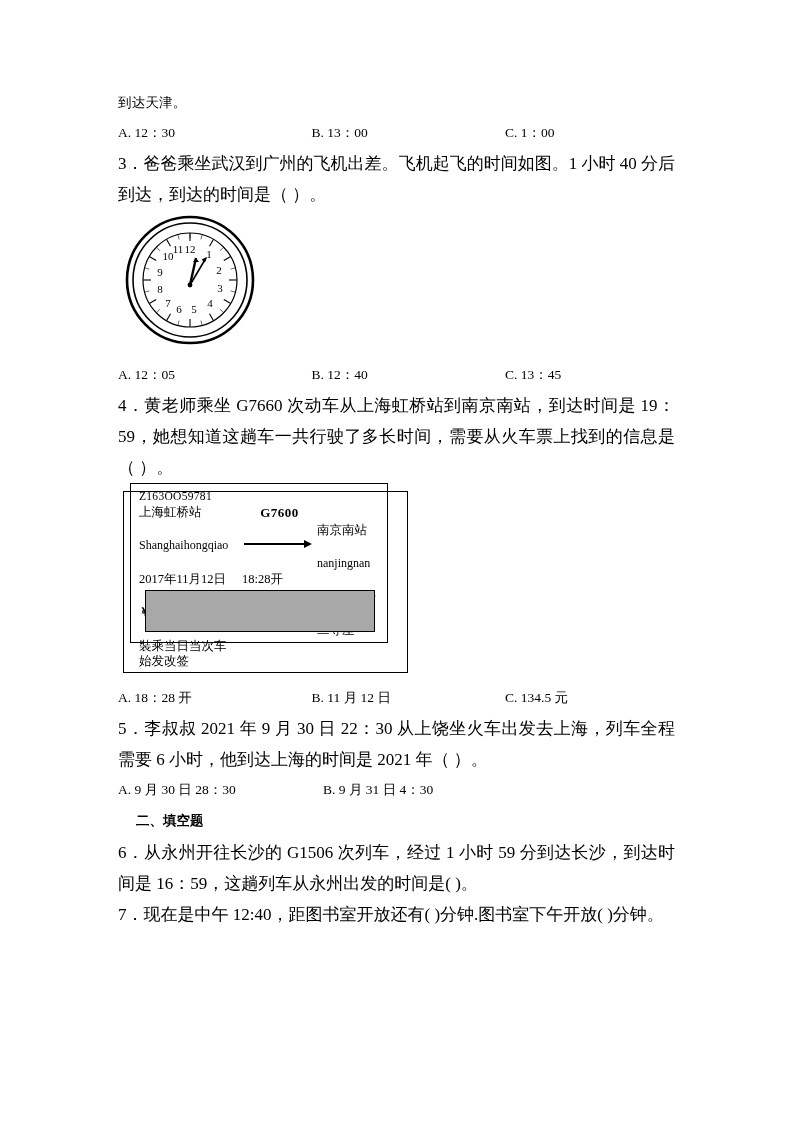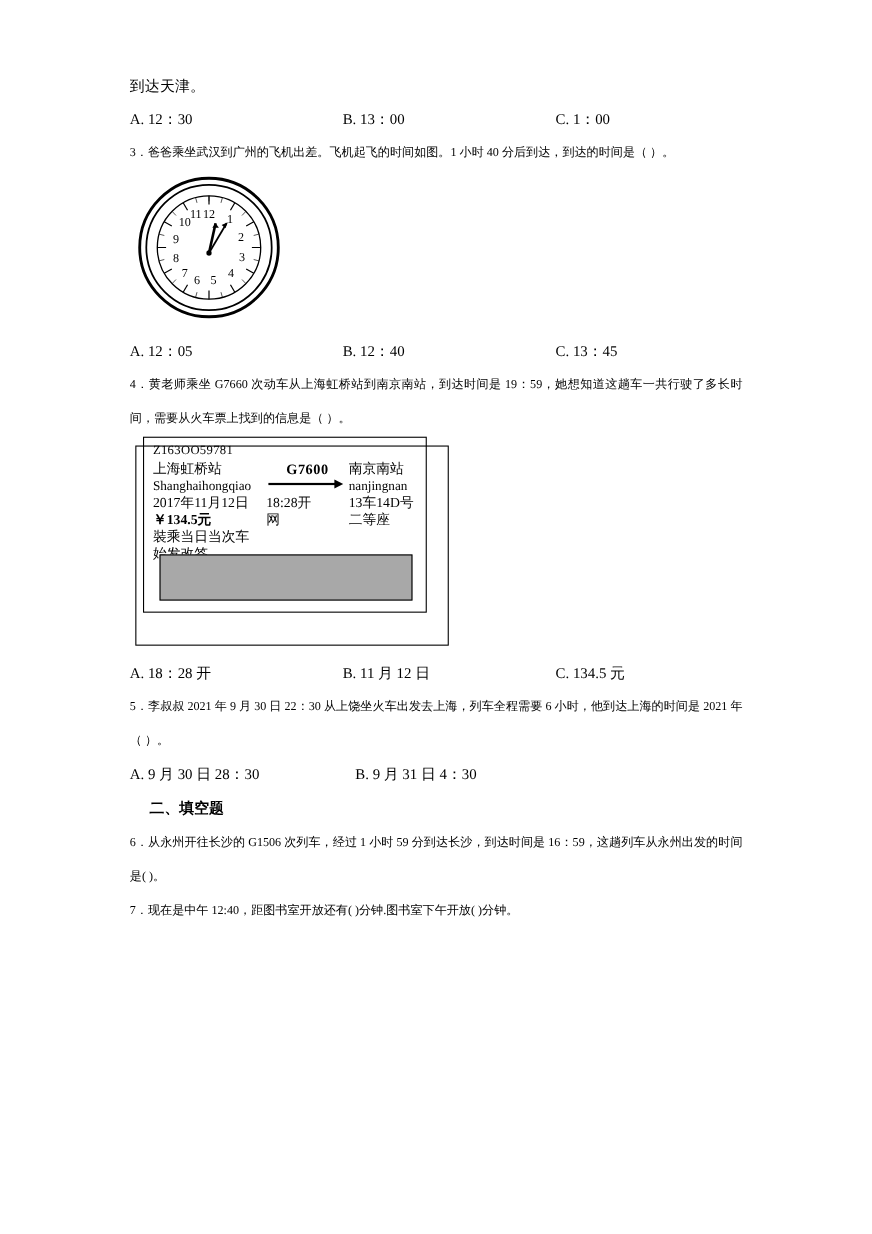--- a/index.html
+++ b/index.html
@@ -14,29 +14,29 @@
     color: #000000;
     position: relative;
     overflow: hidden;
   }
   .page {
     position: absolute;
     left: 0; top: 0;
     width: 793px;
     height: 1122px;
     box-sizing: border-box;
-    padding: 64px 118px 0 118px;
+    padding: 88px 118px 0 118px;
   }
   .line {
     font-size: 13.5px;
     line-height: 30px;
     letter-spacing: 0.2px;
   }
   .q-line {
-    font-size: 11px;
+    font-size: 17px;
     line-height: 31px;
     text-align: justify;
   }
   .options {
     display: flex;
     font-size: 13.5px;
     line-height: 30px;
   }
   .opt-a { width: 205px; }
   .opt-b { width: 205px; }
@@ -93,21 +93,21 @@
     display: flex;
     align-items: flex-start;
     justify-content: space-between;
   }
   .t-left { width: 103px; }
   .t-mid {
     width: 75px;
     position: relative;
     text-align: center;
   }
-  .t-right { flex: 1; }
+  .t-right { flex: 1; margin-top: 18px; }
   .t-train {
     font-weight: bold;
     font-size: 13px;
     letter-spacing: 0.5px;
   }
   .arrow-line {
     position: relative;
     height: 12px;
     margin-top: 0px;
   }

